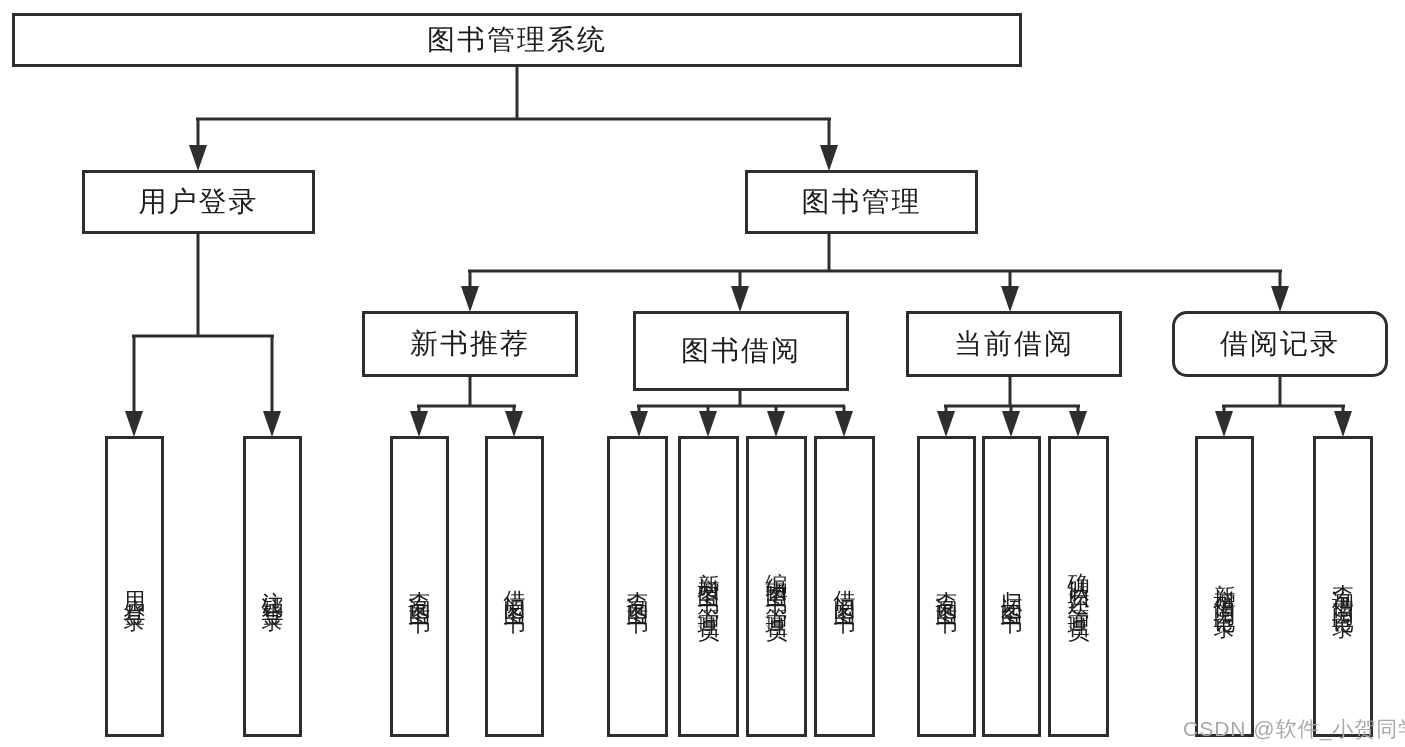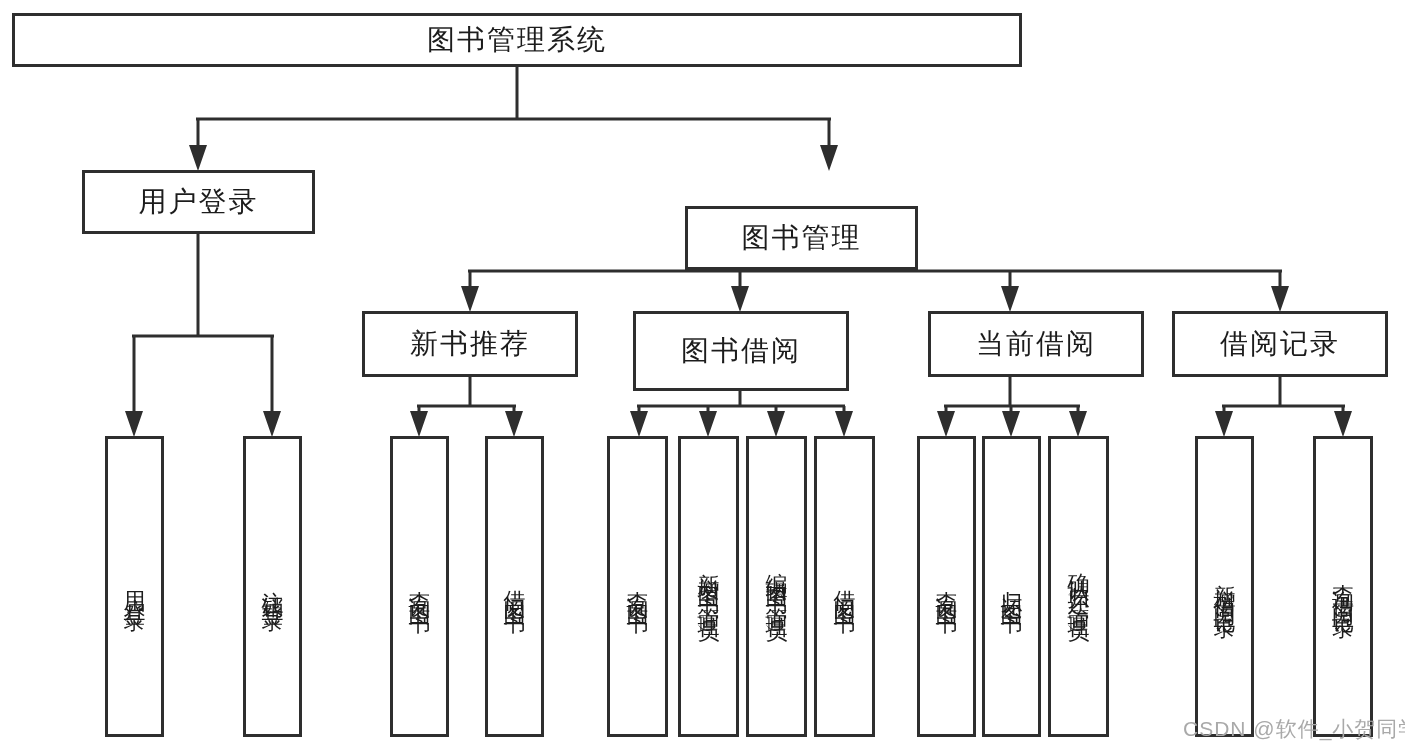--- a/index.html
+++ b/index.html
@@ -20,25 +20,25 @@
     top:436px;width:59px;height:301px;
   }
   .wires{position:absolute;left:0;top:0;z-index:1;}
   .watermark{
     position:absolute;left:1183px;top:715px;z-index:5;
     font-size:21px;color:#a9a9a9;letter-spacing:1px;white-space:nowrap;
   }
   
   .p-root{left:12px;top:13px;width:1010px;height:54px;}
   .p-l2a{left:82px;top:170px;width:233px;height:64px;}
-  .p-l2b{left:685px;top:170px;width:233px;height:64px;margin-top:36px;}
+  .p-l2b{left:745px;top:170px;width:233px;height:64px;}
   .p-l3a{left:362px;top:311px;width:216px;height:66px;}
   .p-l3b{left:633px;top:311px;width:216px;height:80px;}
-  .p-l3c{left:928px;top:311px;width:216px;height:66px;}
-  .p-l3d{left:1172px;top:311px;width:216px;height:66px;}
+  .p-l3c{left:906px;top:311px;width:216px;height:66px;}
+  .p-l3d{left:1172px;top:311px;width:216px;height:66px;border-radius:15px;}
   .p-v1{left:105px;}
   .p-v2{left:243px;}
   .p-v3{left:390px;}
   .p-v4{left:485px;}
   .p-v5{left:607px;width:61px;}
   .p-v6{left:678px;width:61px;}
   .p-v7{left:746px;width:61px;}
   .p-v8{left:814px;width:61px;}
   .p-v9{left:917px;}
   .p-v10{left:982px;}

